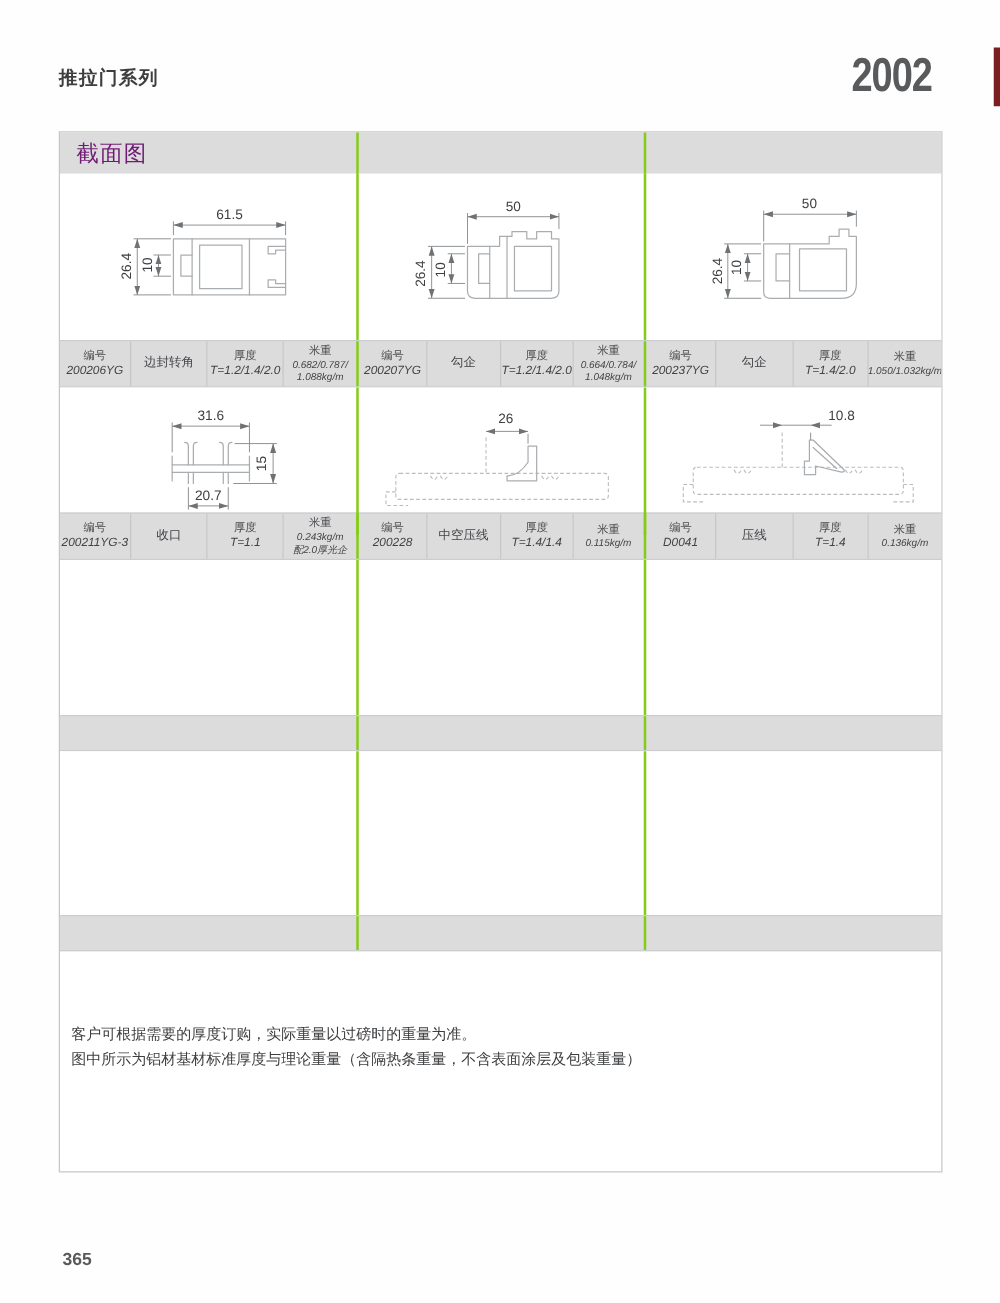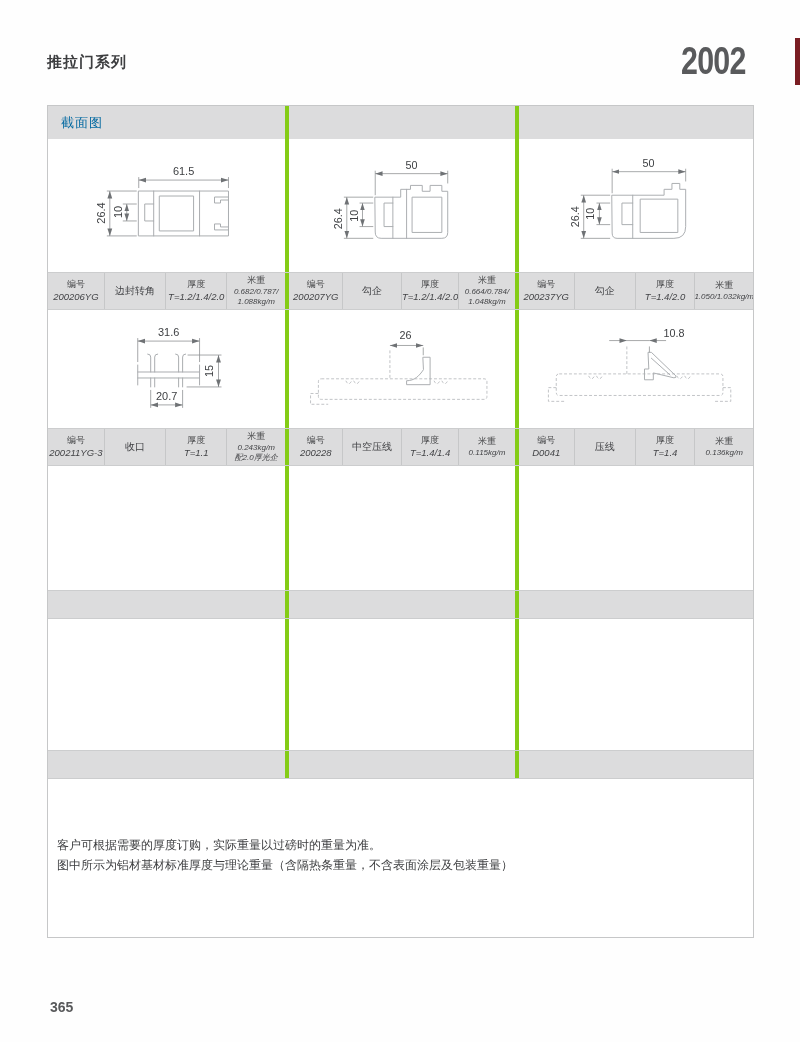--- a/index.html
+++ b/index.html
@@ -19,28 +19,28 @@
     transform:scaleX(0.8); transform-origin:100% 50%;
   }
   .red-bar {
     position:absolute; right:0; top:38px; width:5px; height:47px; background:#7a1e23;
   }
   .catalog-table {
     position:absolute; left:47px; top:105px; width:707px; height:833px;
     border:1px solid #c6c7c8; box-sizing:border-box; background:#ffffff;
   }
   .trow { display:grid; grid-template-columns:238fr 230fr 239fr; box-sizing:border-box; }
-  .tcell { border-left:4px solid #84cc16; position:relative; box-sizing:border-box; min-width:0; }
+  .tcell { border-left:2px solid #84cc16; position:relative; box-sizing:border-box; min-width:0; }
   .tcell:first-child { border-left:none; }
   .row-header { height:33px; background:#dcdcdd; }
   .row-header .tcell { display:flex; align-items:center; }
-  .section-title { font-size:13px; color:#0369a1; padding-left:13px; letter-spacing:1px; }
+  .section-title { font-size:18px; color:#701a75; padding-left:13px; letter-spacing:1px; }
   .row-diag { background:#ffffff; }
   .row-diag.r1 { height:133px; }
-  .row-diag.r2 { height:118px; }
+  .row-diag.r2 { height:100px; }
   .row-diag.r3 { height:124px; }
   .row-diag.r4 { height:131px; }
   .row-spec { background:#dcdcdd; border-top:1px solid #cccdce; border-bottom:1px solid #cccdce; }
   .row-spec.filled { height:38px; }
   .row-spec.empty { height:29px; }
   .spec-grid { display:grid; grid-template-columns:23.5fr 26fr 25.5fr 25fr; height:100%; }
   .scell {
     border-left:1px solid #c6c7c8; min-width:0;
     display:flex; flex-direction:column; align-items:center; justify-content:center;
     text-align:center; line-height:1.25; white-space:nowrap; overflow:hidden;

